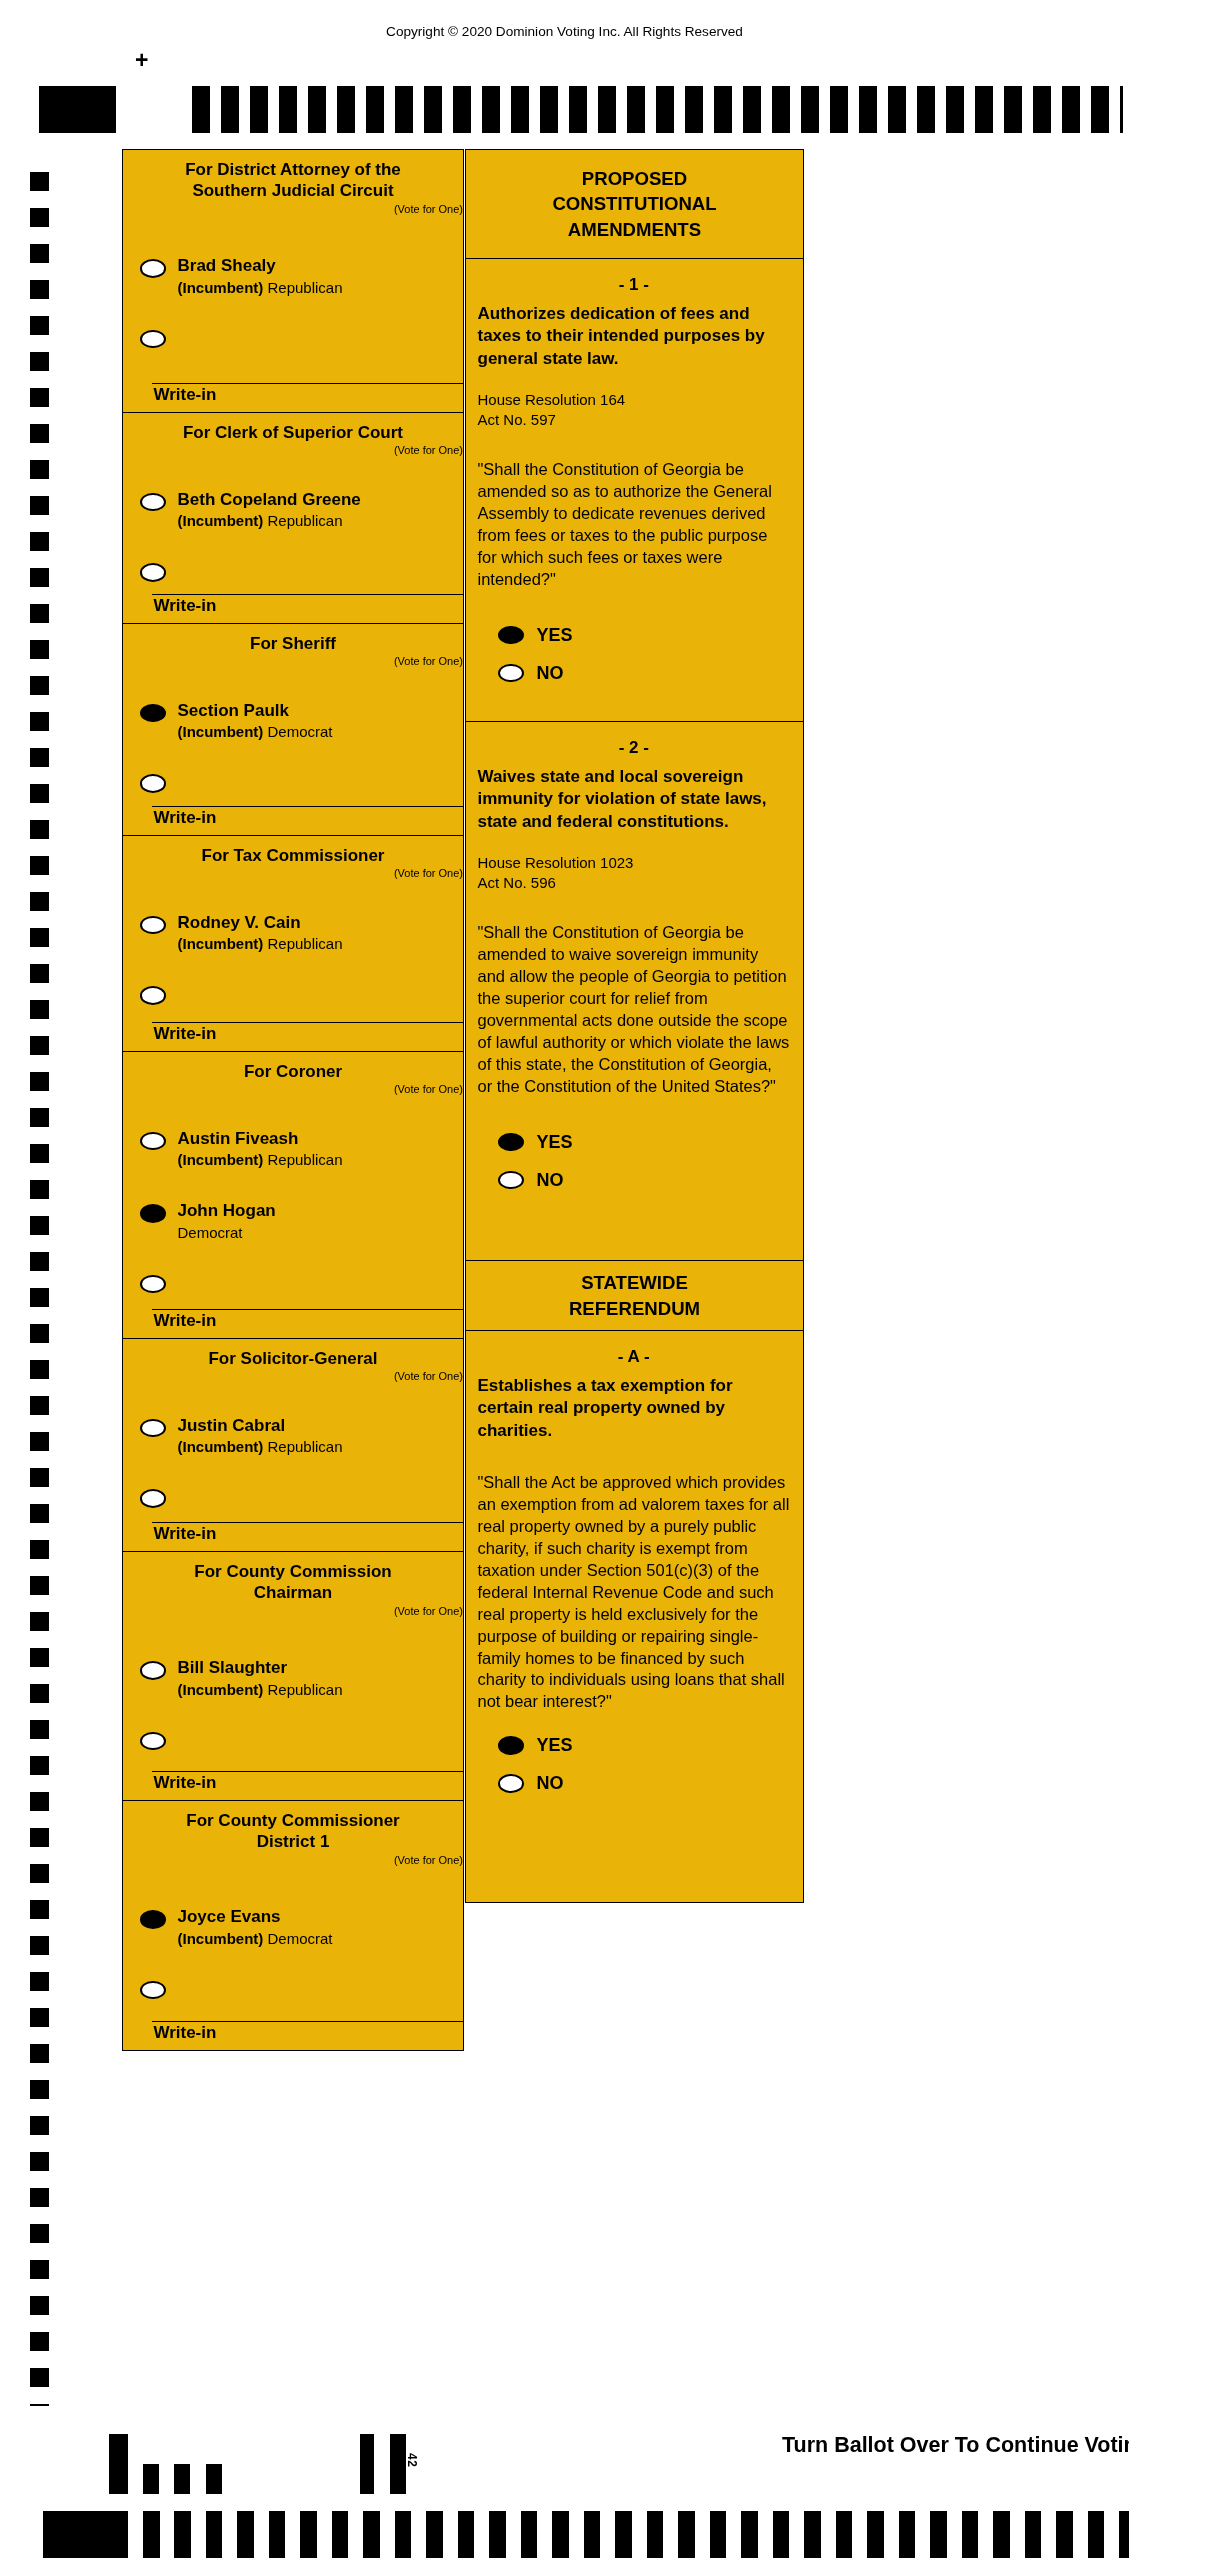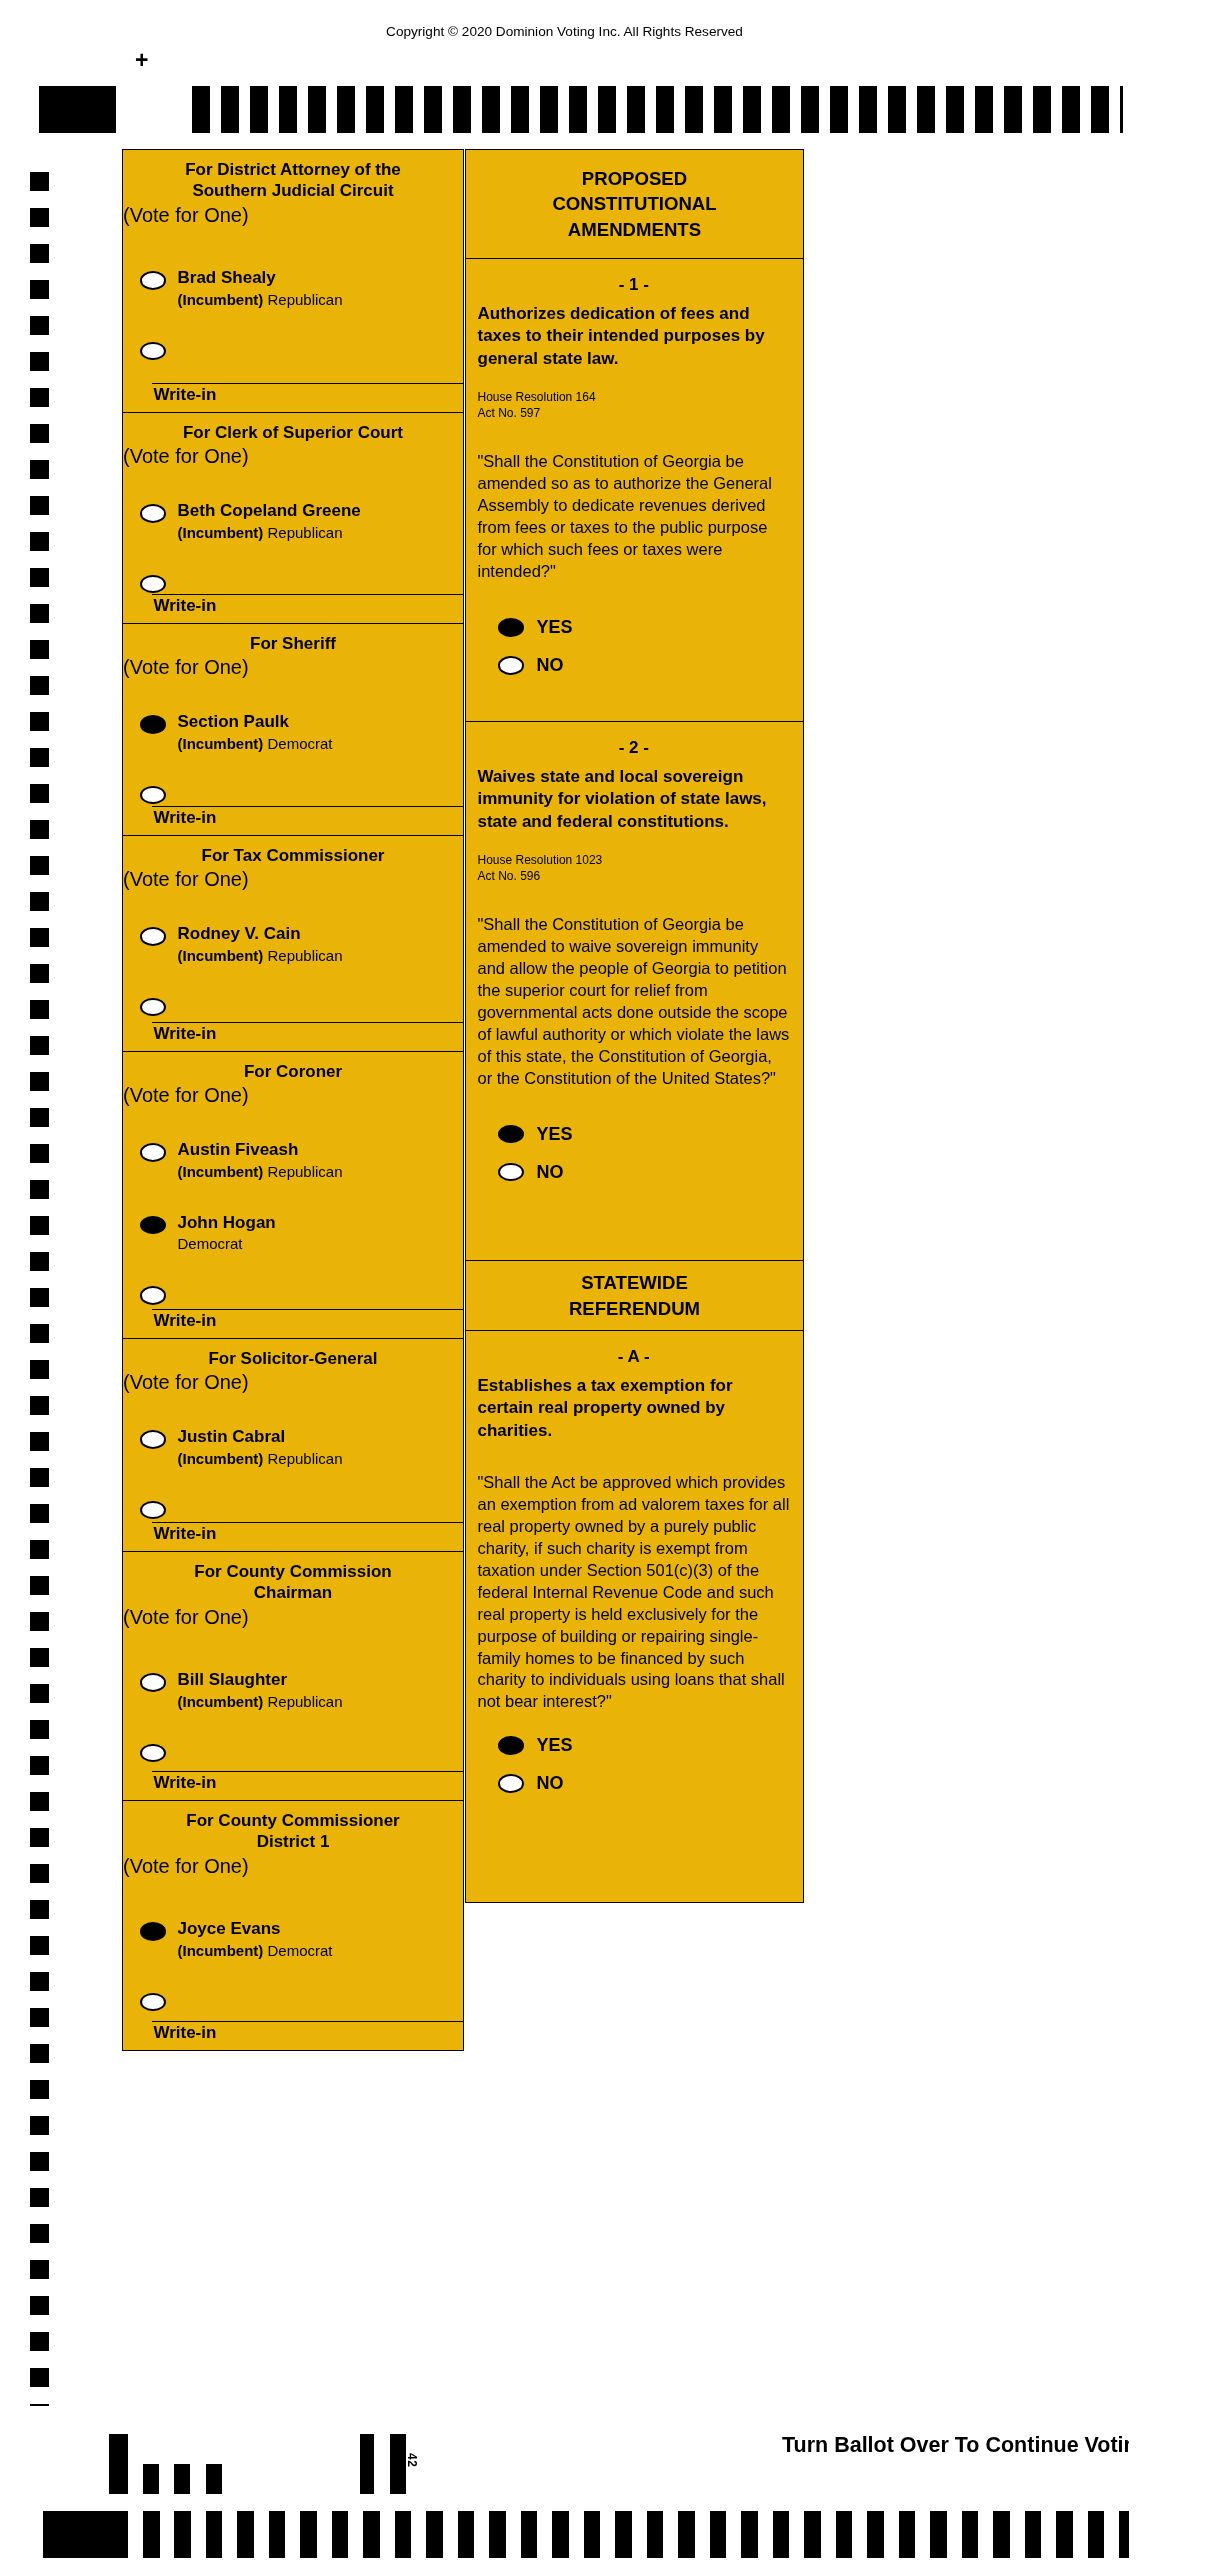--- a/index.html
+++ b/index.html
@@ -30,42 +30,42 @@
   .col { position:absolute; top:149px; border:1.4px solid #000; background:#eab308; }
   .col-left  { left:122px; width:342px; }
   .col-right { left:465px; width:339px; }
   .contest, .measure, .m-header, .ref-header { border-bottom:1.4px solid #000; }
   .col section:last-child { border-bottom:none; }
 
   
   .contest { position:relative; display:block; }
   .c-title { padding:8.6px 5.7px 0; text-align:center; font-size:17px; font-weight:bold;
     line-height:1.28; white-space:pre-line; }
-  .c-sub { text-align:left; font-size:20px; line-height:1.3; }
+  .c-sub { text-align:right; font-size:11px; line-height:1.3; }
   .cand { display:flex; align-items:flex-start; margin:32px 0 0 17px; }
   .cand.gap-lg { margin-top:40px; }
   .oval { display:inline-block; width:26px; height:18.6px; border:2.1px solid #000;
     border-radius:50%; background:#fff; flex:none; }
   .oval.filled { background:#000; }
   .cand .oval { margin-top:2.9px; }
   .cand-text { margin-left:11.5px; }
   .cand-name { font-size:17px; font-weight:bold; line-height:1.15; }
   .cand-party { font-size:15px; margin-top:2.9px; line-height:1.2; }
   .inc { font-weight:bold; }
   .empty-row { margin:33px 0 0 17px; }
   .writein { position:absolute; left:29px; right:0; bottom:5.7px; border-top:1.4px solid #000;
     padding:1.4px 0 1.4px 1.4px; font-size:17px; font-weight:bold; }
 
   
   .m-header, .ref-header { text-align:center; font-size:18.6px; font-weight:bold;
     line-height:1.35; white-space:pre-line; display:flex; align-items:center; justify-content:center; }
   .measure { position:relative; padding:5.7px 13px 7.2px 11.5px; }
   .m-num { text-align:center; font-size:17px; font-weight:bold; margin:10px 0 0; }
   .m-summary { font-size:17px; font-weight:bold; line-height:1.32; margin-top:8px; }
-  .m-auth { font-size:12px; line-height:1.3; margin-top:20px; white-space:pre-line; }
+  .m-auth { font-size:15px; line-height:1.3; margin-top:20px; white-space:pre-line; }
   .m-q { font-size:16.5px; line-height:1.33; margin-top:30px; }
   .m-choice { display:flex; align-items:center; margin:17px 0 0 20px; }
   .m-choice.first { margin-top:34px; }
   .m-choice .label { font-size:18px; font-weight:bold; margin-left:13px;text-align:right; }
 </style>
 </head>
 <body>
 
 <div class="ballot">
 

